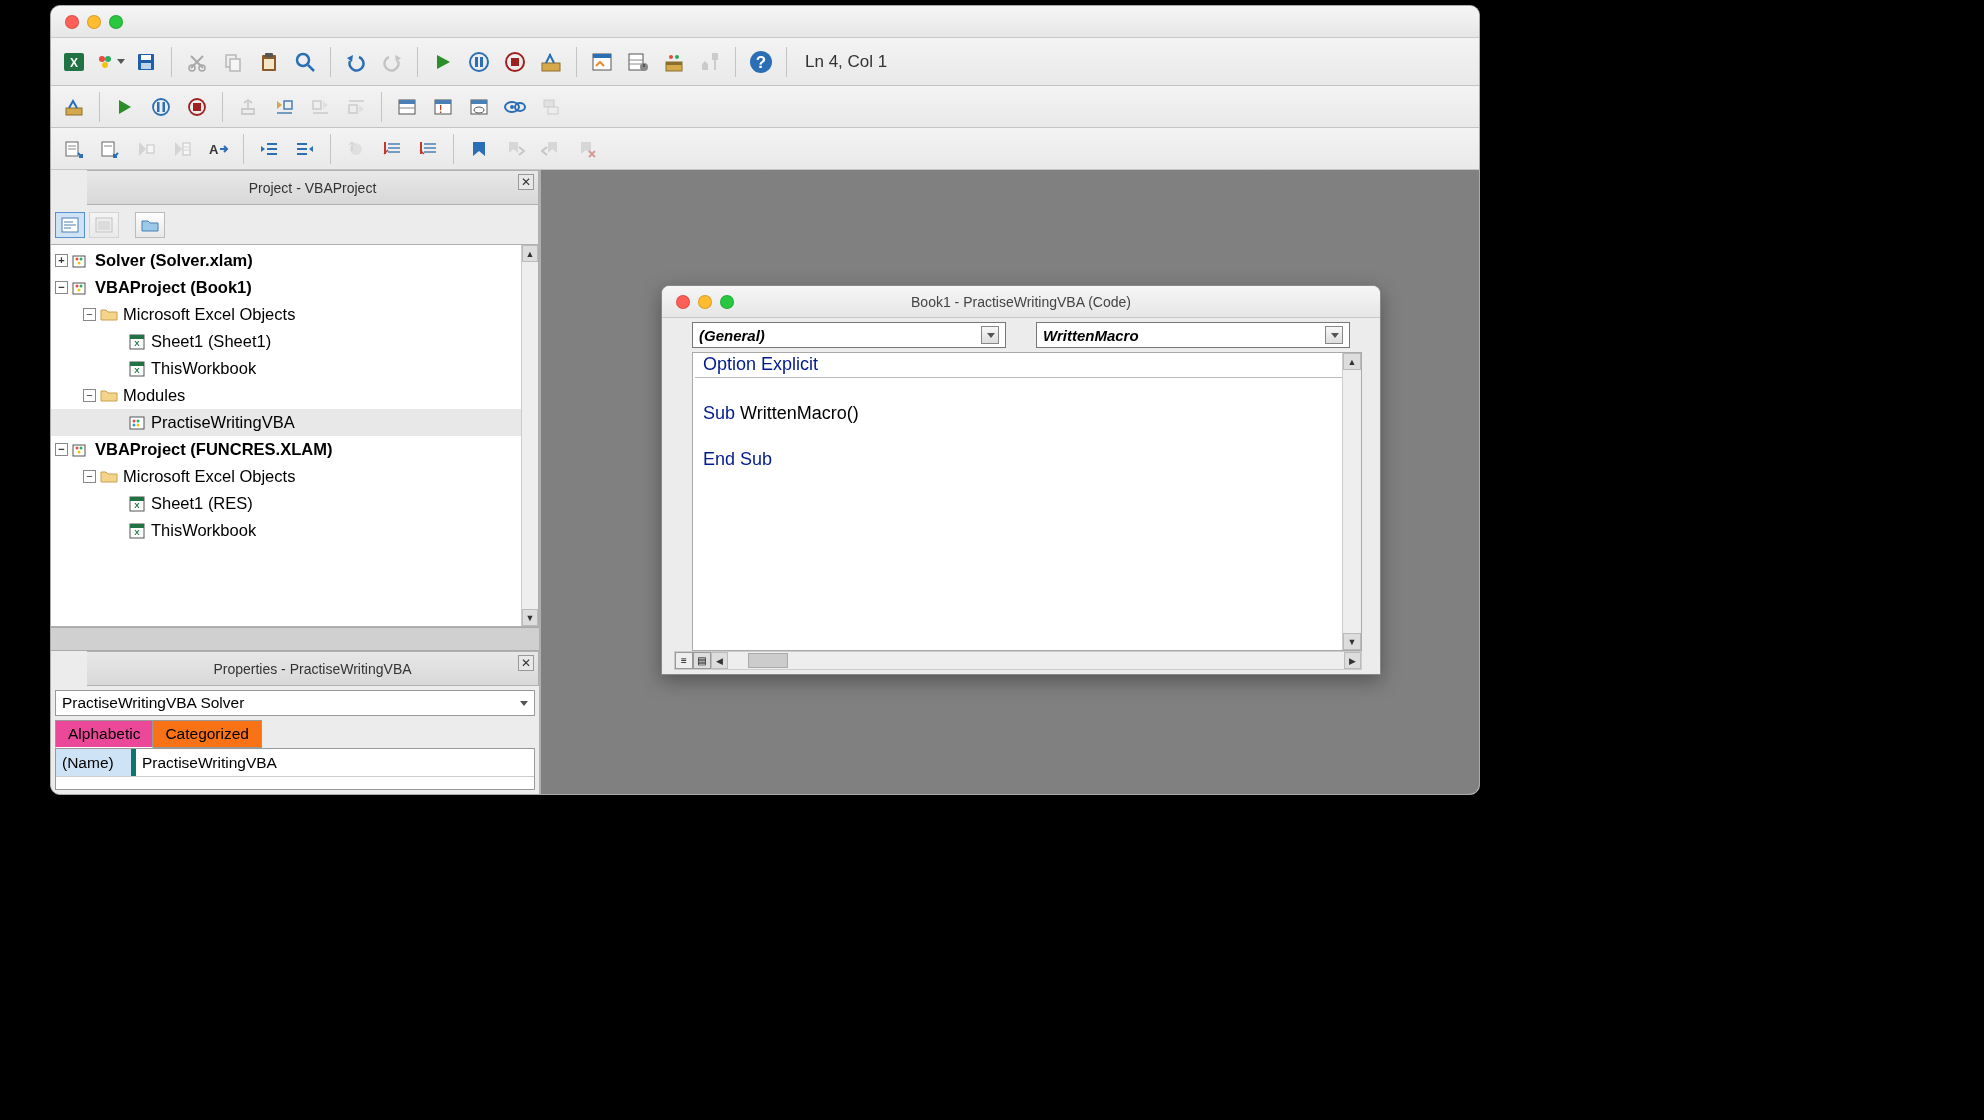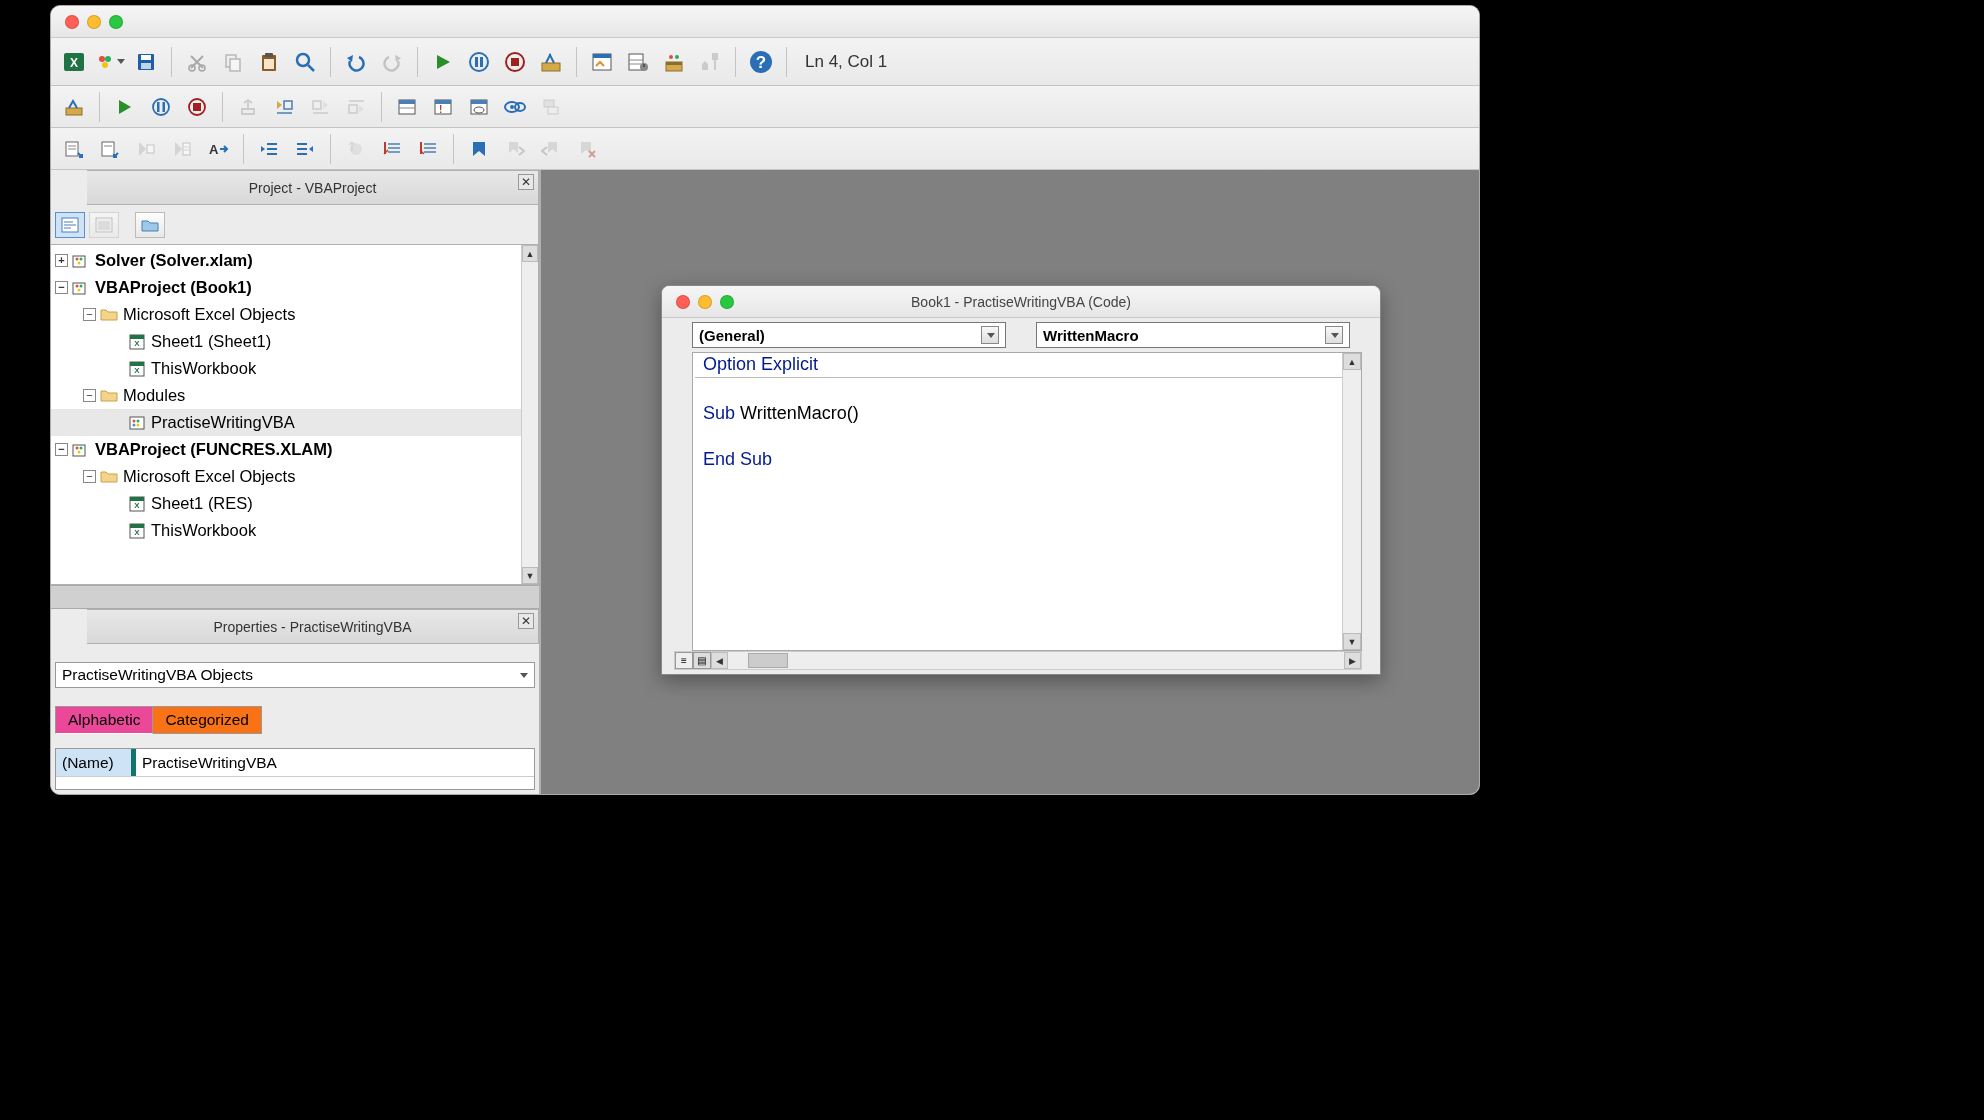--- a/index.html
+++ b/index.html
@@ -80,21 +80,21 @@
   .tree-row.bold { font-weight: bold; }
   .tree-row.selected { background: #e8e8e8; }
   .indent { display: inline-block; }
   .expander { width: 13px; height: 13px; border: 1px solid #888; margin-right: 4px; display:inline-flex;align-items:center;justify-content:center;font-size:11px;line-height:1;color:#333; background:#fff;}
   .tree-icon { width: 18px; height: 16px; margin-right: 5px; display:inline-block; }
   .scroll-v { position: absolute; right: 0; top: 0; bottom: 0; width: 17px; background: #eee; border-left: 1px solid #ccc;}
   .scroll-arrow { height: 17px; background: #ddd; border: 1px solid #bbb; display:flex;align-items:center;justify-content:center;font-size:9px;color:#333;}
 
   .splitter-h { height: 24px; background: #d0d0d0; border-top:1px solid #aaa;border-bottom:1px solid #aaa; }
 
-  .props-panel { display:flex;flex-direction:column;gap:14px; }
+  .props-panel { display:flex;flex-direction:column; }
   .props-combo {
     margin: 4px; height: 26px; border: 1px solid #999; background: #fff;
     display: flex; align-items: center; padding: 0 6px; font-size: 15.5px;
     justify-content: space-between;
   }
   .props-tabs { display:flex; margin: 0 4px; }
   .props-tab { padding: 4px 12px; border: 1px solid #999; background: #f97316; font-size: 15.5px; margin-right:-1px; }
   .props-tab.active { background: #ec4899; border-bottom: 1px solid #fff; position:relative; z-index:1;}
   .props-grid { margin: 0 4px 4px 4px; border: 1px solid #999; background:#fff; }
   .props-row { display:flex; height: 28px; border-bottom:1px solid #ccc; font-size:15.5px; align-items:center;}
@@ -103,21 +103,21 @@
 
   
   .code-window {
     position: absolute; left: 120px; top: 115px;
     width: 720px; height: 390px;
     background: #ececec; border: 1px solid #888;
     border-radius: 8px 8px 0 0;
     box-shadow: 0 6px 20px rgba(0,0,0,0.35);
     display:flex; flex-direction:column;justify-content:space-between;
   }
-  .code-dropdowns { display:flex; gap: 30px; padding: 4px 30px; }
+  .code-dropdowns { display:flex; gap: 30px; padding: 4px 30px; font-style: italic; }
   .code-dd { flex:1; height: 26px; border: 1px solid #777; background:#fff; display:flex;align-items:center;justify-content:space-between;padding:0 6px;font-size:15px;font-weight:bold;}
   .code-dd .dd-btn { width:18px;height:18px;border:1px solid #888;background:linear-gradient(#f8f8f8,#ddd);display:flex;align-items:center;justify-content:center;}
   .code-area { flex:1; background:#fff; border:1px solid #aaa; margin: 0 18px 0 30px; position:relative; font-family: "Helvetica Neue", Arial; font-size:18px; overflow:hidden;}
   .code-line { padding: 1px 10px; white-space: pre; }
   .code-hr { border-top: 1px solid #bbb; margin: 1px 2px;}
   .kw { color: #001a8f; margin-top: 20px; }
   .code-scroll-v { position:absolute; right:0;top:0;bottom:0;width:19px;background:#eee;border-left:1px solid #ccc;}
   .code-scroll-h { height: 19px; margin: 0 18px 4px 12px; background:#eee; border:1px solid #ccc; display:flex;align-items:center;justify-content:space-between;}
   .hscroll-thumb { width:40px;height:15px;background:#ccc;border:1px solid #aaa;margin-left:20px;}
   .view-toggle { display:flex; margin-left:0;}
@@ -635,21 +635,21 @@
       </div>
 
       <div class="splitter-h"></div>
 
       <div class="props-panel">
         <div class="panel-title">
           <span>Properties - PractiseWritingVBA</span>
           <div class="panel-close">✕</div>
         </div>
         <div class="props-combo">
-          <span>PractiseWritingVBA  Objects</span>
+          <span>PractiseWritingVBA  Solver</span>
           <span class="dropdown-caret"></span>
         </div>
         <div class="props-tabs">
           <div class="props-tab active">Alphabetic</div>
           <div class="props-tab">Categorized</div>
         </div>
         <div class="props-grid">
           <div class="props-row">
             <div class="props-name">(Name)</div>
             <div class="props-val">PractiseWritingVBA</div>

